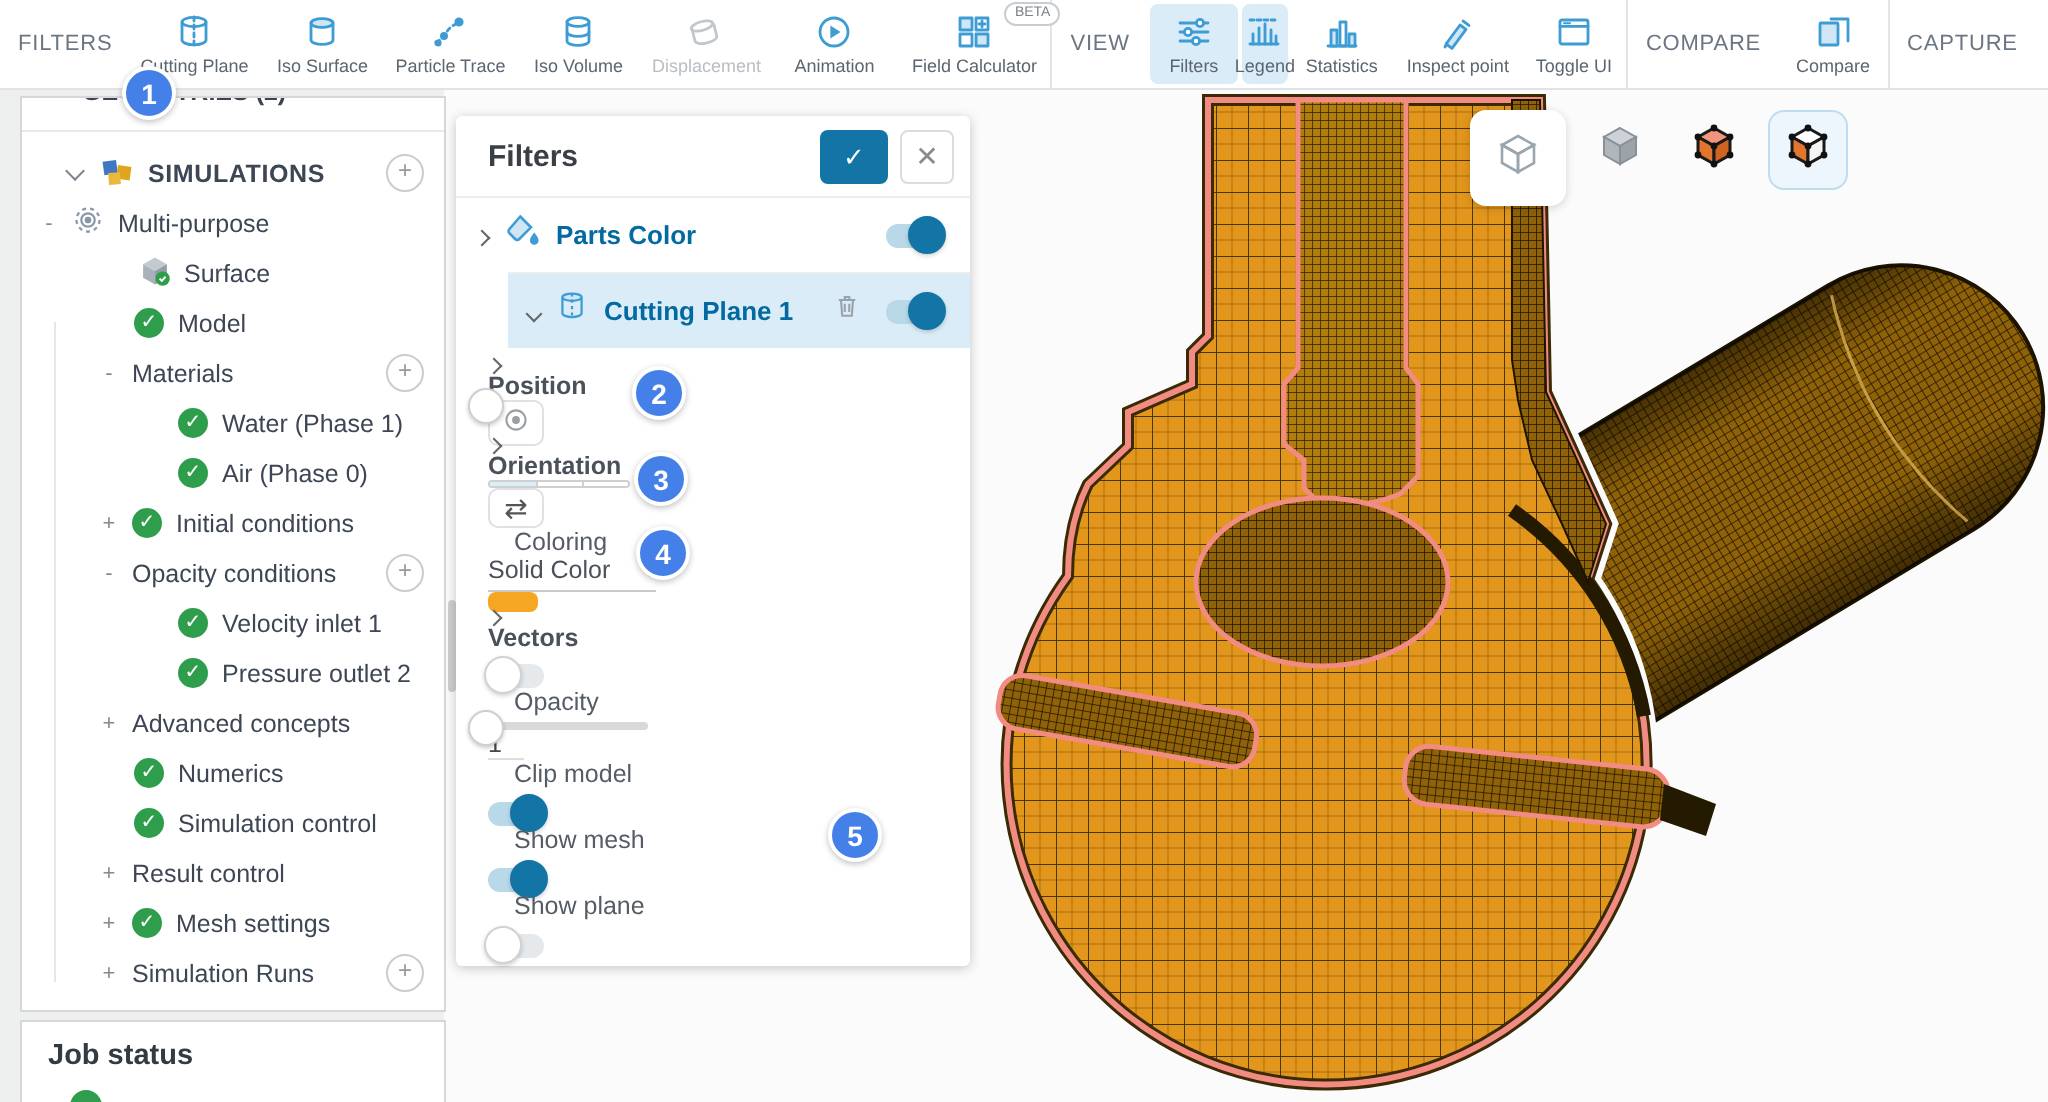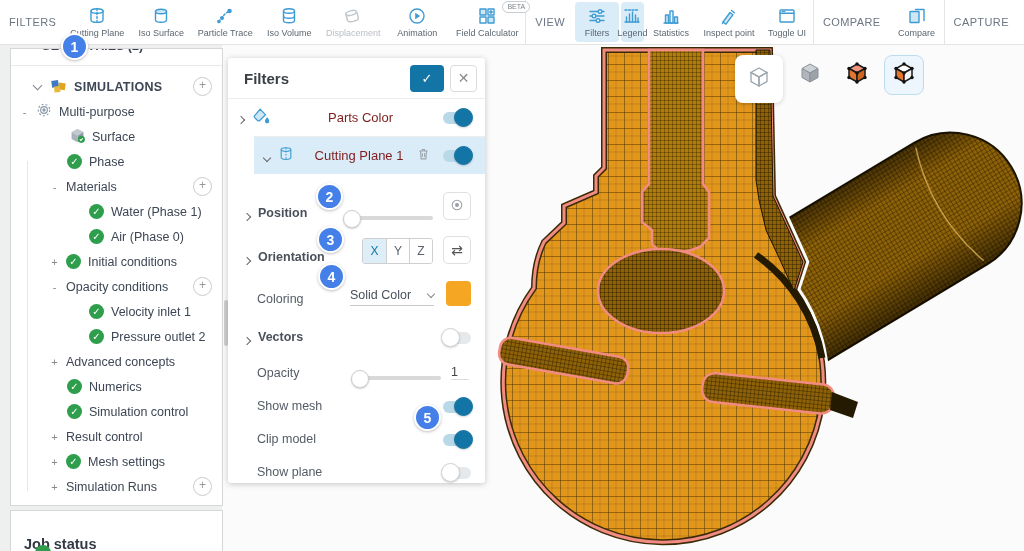--- a/index.html
+++ b/index.html
@@ -30,37 +30,37 @@
   .trow.bold .tlab{font-weight:bold;letter-spacing:.3px;}
   .exp{width:11px;font-size:11px;color:#888;text-align:center;margin-right:6px;flex:none;}
   .chk{width:15px;height:15px;border-radius:50%;background:#2E9E4C;color:#fff;font-size:10px;line-height:15px;text-align:center;margin-right:7px;flex:none;}
   .addbtn{position:absolute;right:10px;top:3px;width:17px;height:17px;border:1px solid #ccc;border-radius:50%;color:#999;font-size:12px;line-height:15px;text-align:center;background:#fff;}
   .chev{display:inline-block;width:6px;height:6px;border-right:1.6px solid #7c8691;border-bottom:1.6px solid #7c8691;transform:rotate(45deg);margin:0 9px 2px 3px;flex:none;}
   .i-pad{display:inline-block;flex:none;}
   .guide{position:absolute;left:16px;top:112px;width:1px;height:330px;background:#e7e7e7;}
   .tree-scrollthumb{position:absolute;left:224px;top:300px;width:4px;height:46px;background:#cfcfcf;border-radius:2px;z-index:21;}
 
   .jobcard{position:absolute;left:10px;top:510px;width:211px;height:41px;background:#fff;border:1px solid #d7d7d7;z-index:20;overflow:hidden;}
-  .jobtitle{font-size:14.5px;font-weight:bold;color:#333a44;padding:25px 0 0 13px;}
+  .jobtitle{font-size:14.5px;font-weight:bold;color:#333a44;padding:9px 0 0 13px;}
   .job-sliver{position:absolute;left:24px;bottom:-9px;width:16px;height:16px;border-radius:50%;background:#2E9E4C;}
 
   
   .fpanel{position:absolute;left:228px;top:58px;width:257px;background:#fff;border-radius:3px;box-shadow:0 1px 6px rgba(0,0,0,.22);z-index:25;}
   .fhead{display:flex;align-items:center;height:40px;padding:0 8px 0 16px;}
   .ftitle{flex:1;font-size:15px;font-weight:bold;color:#3a3f46;}
   .btn-apply{width:34px;height:27px;background:#1375A6;border:none;border-radius:4px;color:#fff;font-size:13px;margin-right:6px;cursor:pointer;}
   .btn-close{width:27px;height:27px;background:#fff;border:1px solid #dcdcdc;border-radius:4px;color:#8b8b8b;font-size:14px;cursor:pointer;line-height:1;}
   .frow{display:flex;align-items:center;height:37px;padding:0 14px 0 10px;border-top:1px solid #ededed;cursor:pointer;}
   .frow .chevslot{width:12px;}
   .frow .ficon{margin:0 8px 0 2px;}
-  .frow .flab{flex:1;font-size:13px;font-weight:normal;color:#7f1d1d;text-align:center;}
+  .frow .flab{flex:1;font-size:13px;font-weight:bold;color:#0369a1;}
   .frow.selrow{background:#d9ecf7;margin-left:26px;}
   .trash{margin-right:12px;}
   .ctrls{padding:6px 0 4px;}
-  .crow{position:relative;display:flex;align-items:flex-end;padding:0 14px 0 16px;}
+  .crow{position:relative;display:flex;align-items:flex-start;padding:0 14px 0 16px;flex-direction:column;}
   .crow .chv{display:inline-block;width:5px;height:5px;border-right:1.4px solid #666;border-bottom:1.4px solid #666;transform:rotate(-45deg);margin-right:8px;flex:none;}
   .clab{font-size:12.5px;color:#4a515b;font-weight:bold;}
   .clab.norm{font-weight:normal;color:#555c66;}
   .spacer{flex:1;}
   .slider{position:relative;width:80px;height:4px;background:#d9d9d9;border-radius:2px;margin-right:10px;}
   .sfill{position:relative;height:4px;background:#1375A6;border-radius:2px;}
   .sknob{position:absolute;right:-8px;top:-6px;width:16px;height:16px;border-radius:50%;background:#fff;border:1px solid #cfcfcf;box-shadow:0 1px 2px rgba(0,0,0,.2);}
   .sqbtn{width:28px;height:28px;border:1px solid #e0e0e0;border-radius:5px;background:#fff;display:flex;align-items:center;justify-content:center;color:#9aa0a6;cursor:pointer;}
   .axes{display:flex;border:1px solid #cfcfcf;border-radius:3px;overflow:hidden;margin-right:10px;}
   .axbtn{width:23px;height:24px;background:#fff;border:none;border-left:1px solid #cfcfcf;font-size:12px;color:#5a626c;cursor:pointer;padding:0;}
@@ -396,21 +396,21 @@
             <polygon points="3,6 10,10 10,18 3,14" fill="#a9b1ba"></polygon>
             <polygon points="17,6 10,10 10,18 17,14" fill="#949ca6"></polygon>
             <circle cx="14.5" cy="14.5" r="4.2" fill="#2E9E4C"></circle>
             <path d="M12.7 14.5l1.3 1.3 2.2-2.4" stroke="#fff" stroke-width="1.2" fill="none"></path>
           </svg></span>
       <span class="tlab">Surface</span>
     </div>
 
     <div class="trow" style="padding-left:56px">
       <span class="chk">✓</span>
-      <span class="tlab">Phase</span>
+      <span class="tlab">Model</span>
     </div>
 
     <div class="trow" style="padding-left:38px">
       <span class="exp">-</span>
       <span class="tlab">Materials</span>
       <span class="addbtn">+</span>
     </div>
 
     <div class="trow" style="padding-left:78px">
       <span class="chk">✓</span>
@@ -561,27 +561,27 @@
       </div>
 
       <div class="crow" style="height:36px">
         <span class="clab norm" style="margin-left:13px">Opacity</span>
         <span class="spacer"></span>
         <span class="slider"><span class="sfill" style="width: 100%;"><span class="sknob"></span></span></span>
         <span class="opval">1</span>
       </div>
 
       <div class="crow" style="height:33px">
+        <span class="clab norm" style="margin-left:13px">Clip model</span>
+        <span class="spacer"></span>
+        <span class="tgl" data-state="on"></span>
+      </div>
+
+      <div class="crow" style="height:33px">
         <span class="clab norm" style="margin-left:13px">Show mesh</span>
-        <span class="spacer"></span>
-        <span class="tgl" data-state="on"></span>
-      </div>
-
-      <div class="crow" style="height:33px">
-        <span class="clab norm" style="margin-left:13px">Clip model</span>
         <span class="spacer"></span>
         <span class="tgl" data-state="on"></span>
       </div>
 
       <div class="crow" style="height:33px">
         <span class="clab norm" style="margin-left:13px">Show plane</span>
         <span class="spacer"></span>
         <span class="tgl" data-state="off"></span>
       </div>
     </div>

